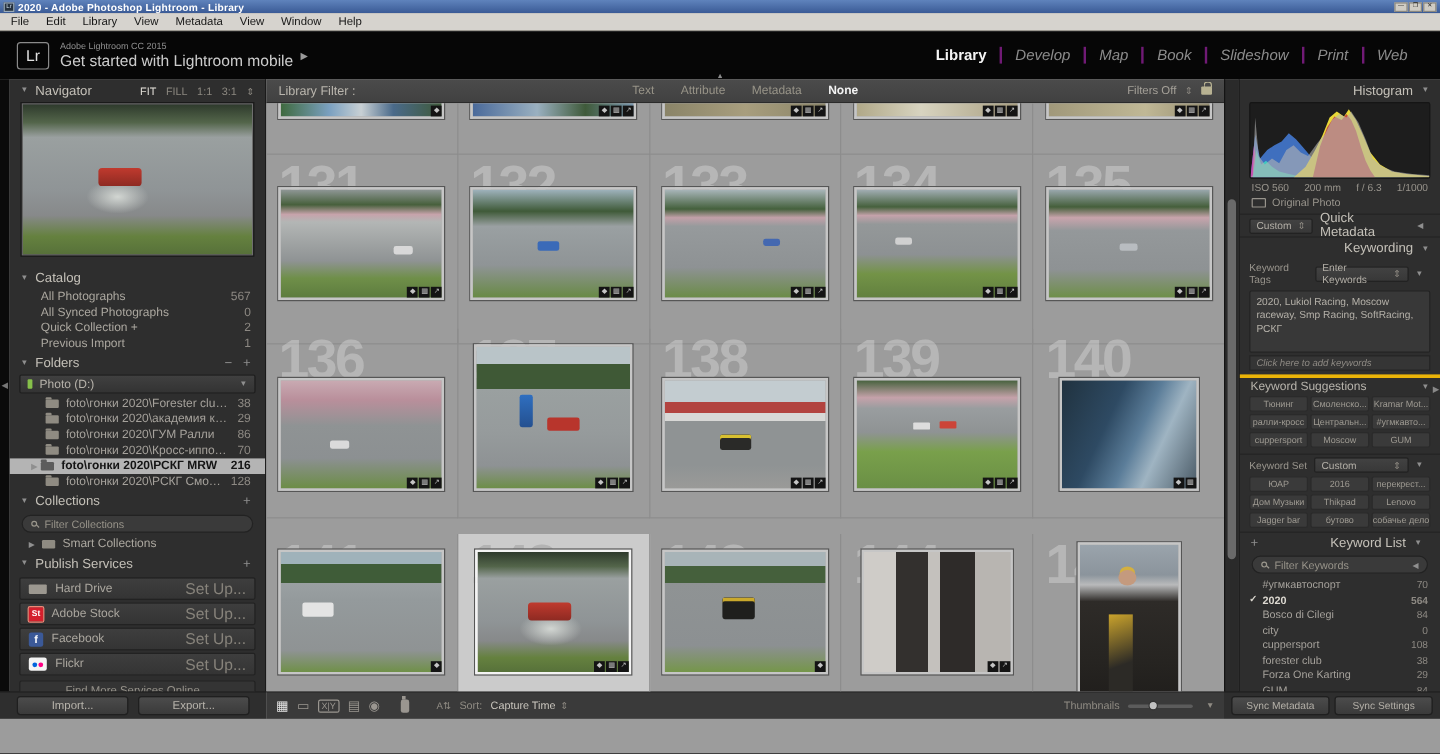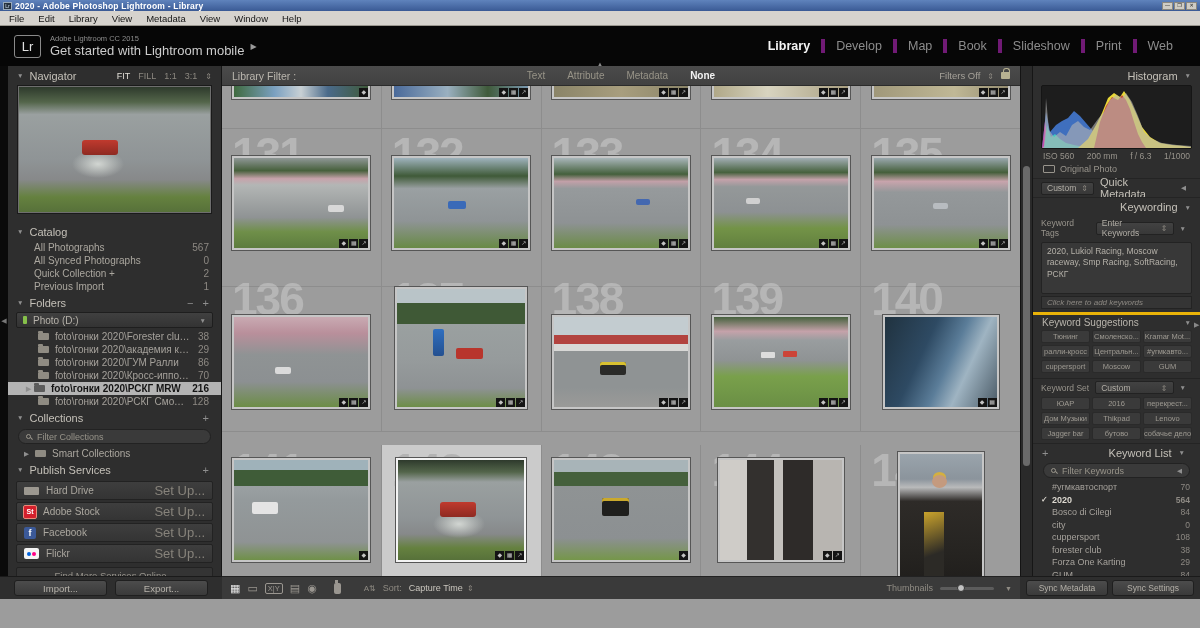--- a/index.html
+++ b/index.html
@@ -22,21 +22,21 @@
   .topheader { height:40px; background:#060606; display:flex; align-items:center; position:relative; }
   .lrlogo { width:27px; height:23px; border:1.5px solid #8a8a8a; border-radius:3px;
     color:#e0e0e0; font-size:13px; display:flex; align-items:center; justify-content:center;
     margin:0 9px 0 14px; }
   .hline1 { font-size:7.5px; color:#8f8f8f; }
   .hline2 { font-size:13px; color:#cccccc; }
   .harrow { color:#9a9a9a; font-size:8px; margin-left:6px; }
   .modules { margin-left:auto; display:flex; align-items:center; padding-right:16px;
     font-size:12.5px; color:#8c8c8c; }
   .mod { padding:0 11px; cursor:default; }
-  .mod + .mod { border-left:4px solid #701a75; }
+  .mod + .mod { border-left:2px solid #701a75;font-style:italic; }
   .mod.active { color:#f4f4f4; font-weight:bold; }
   .toptoggle { position:absolute; left:50%; bottom:-1px; transform:translateX(-50%);
     color:#8a8a8a; font-size:6px; }
   .toptoggle::before { content:"▲"; }
 
   
   .main { display:flex; height:510px; position:relative; }
   .edgeL { width:8px; background:#0a0a0a; display:flex; align-items:center;
     justify-content:center; color:#777; font-size:7px; }
   .edgeL::before { content:"◀"; }

